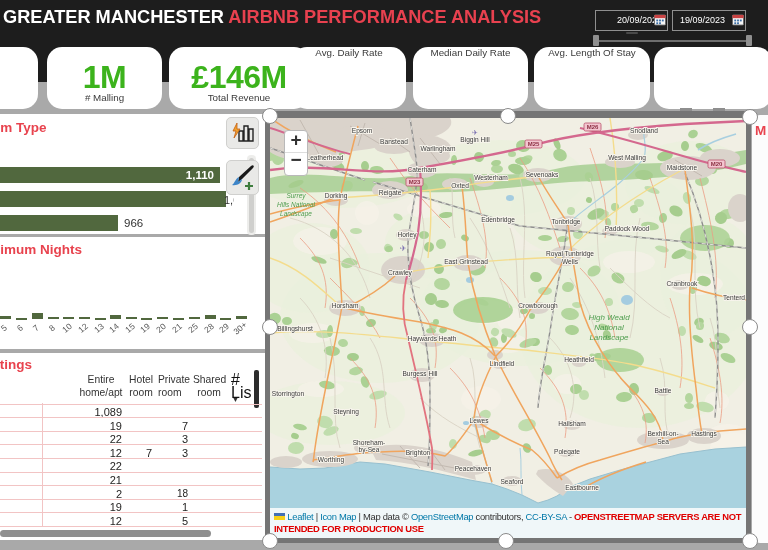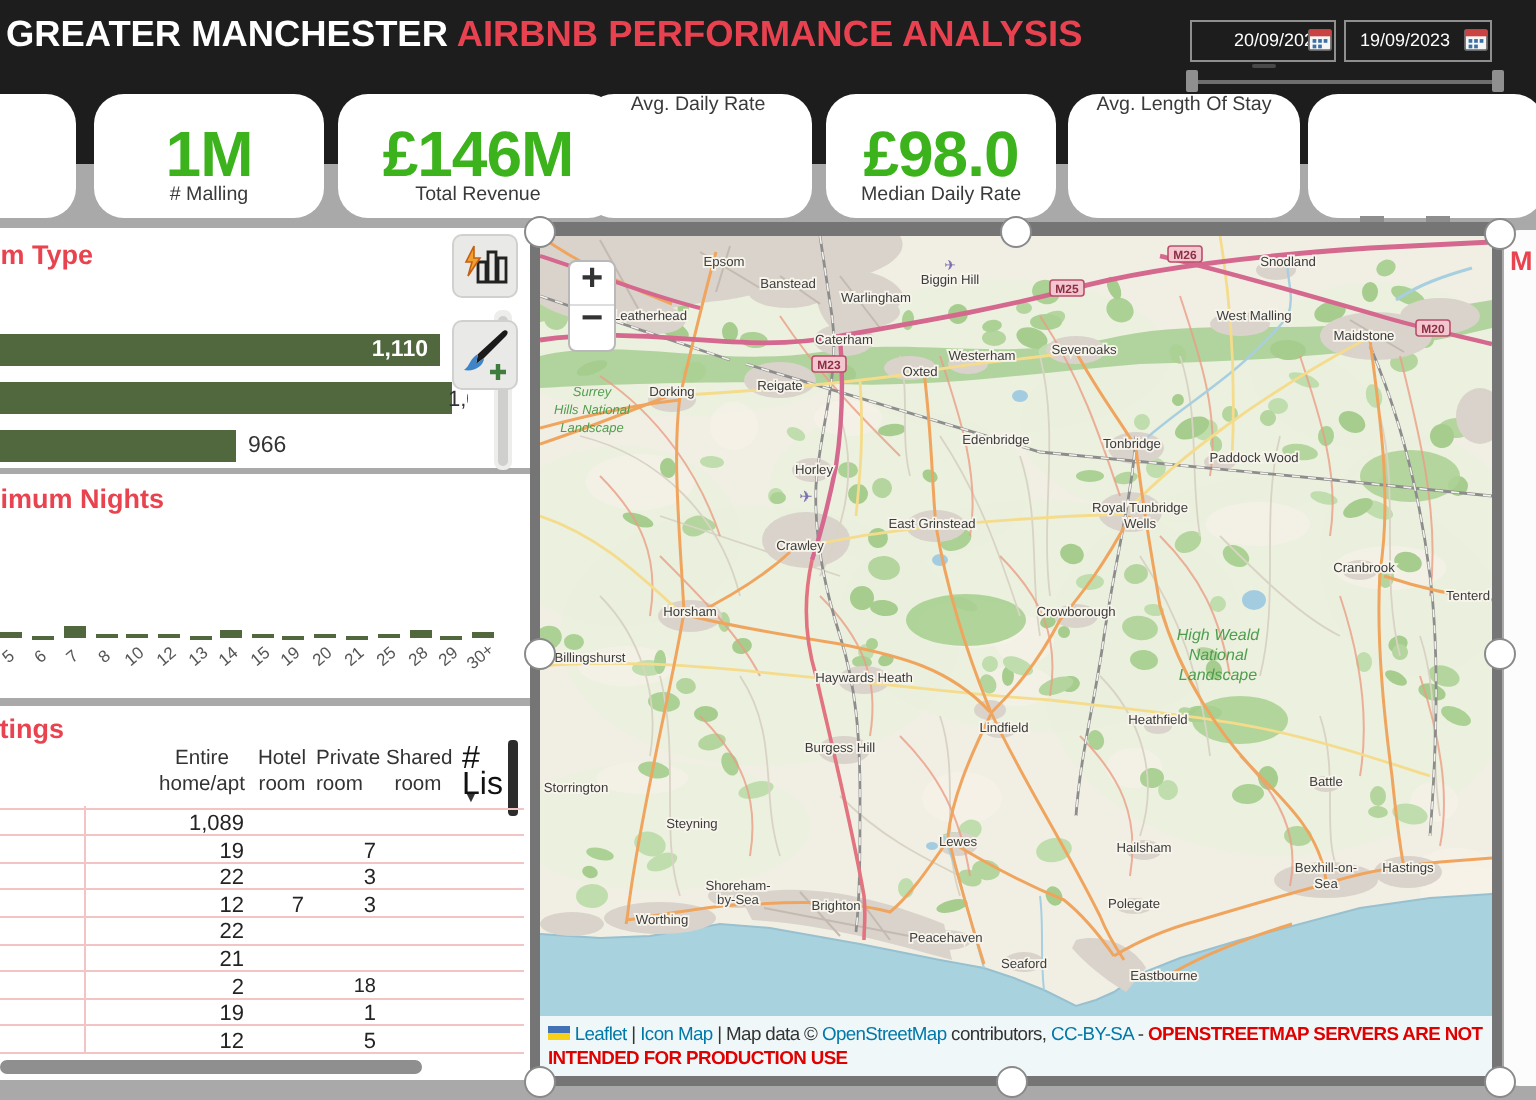--- a/index.html
+++ b/index.html
@@ -45,21 +45,20 @@
     <div class="kl"># Malling</div>
   </div>
 <div class="card" style="left:147px;top:47px;width:140px;height:62px">
 <div class="kv">£146M</div>
     <div class="kl">Total Revenue</div>
   </div>
 <div class="card" style="left:270px;top:47px;width:114px;height:62px">
     <div class="kl">Avg. Daily Rate</div>
   </div>
 <div class="card" style="left:391px;top:47px;width:115px;height:62px">
-<div class="kv">£98.0</div>
     <div class="kl">Median Daily Rate</div>
   </div>
 <div class="card" style="left:512px;top:47px;width:116px;height:62px">
     <div class="kl">Avg. Length Of Stay</div>
   </div>
 <div class="card" style="left:632px;top:47px;width:118px;height:62px">
   </div>
 
 <div style="position:absolute;left:680px;top:108px;width:12px;height:5px;background:#8e8e8e"></div>
 <div style="position:absolute;left:713px;top:108px;width:12px;height:5px;background:#8e8e8e"></div>

